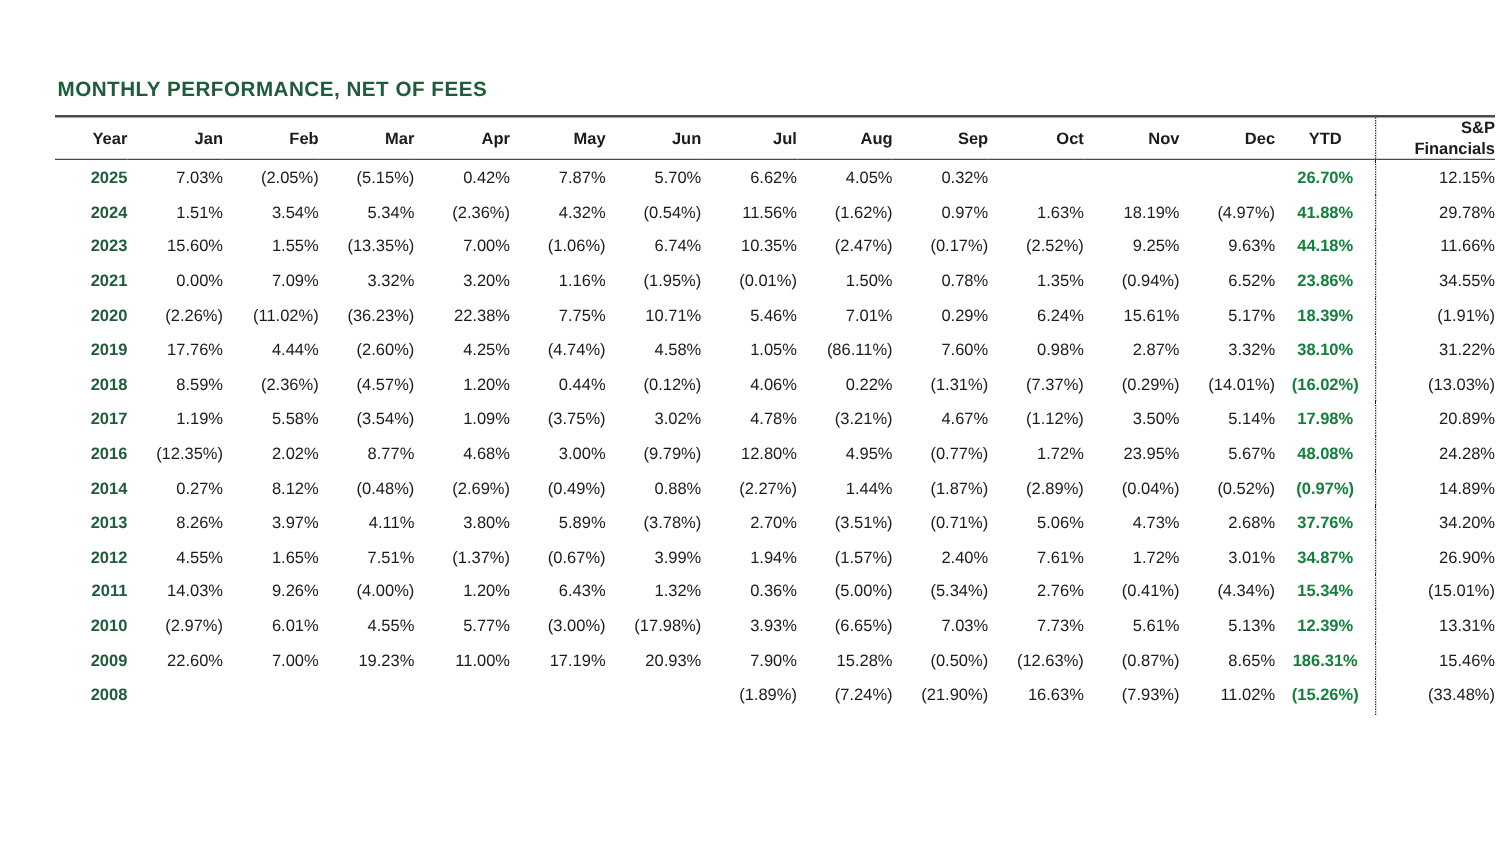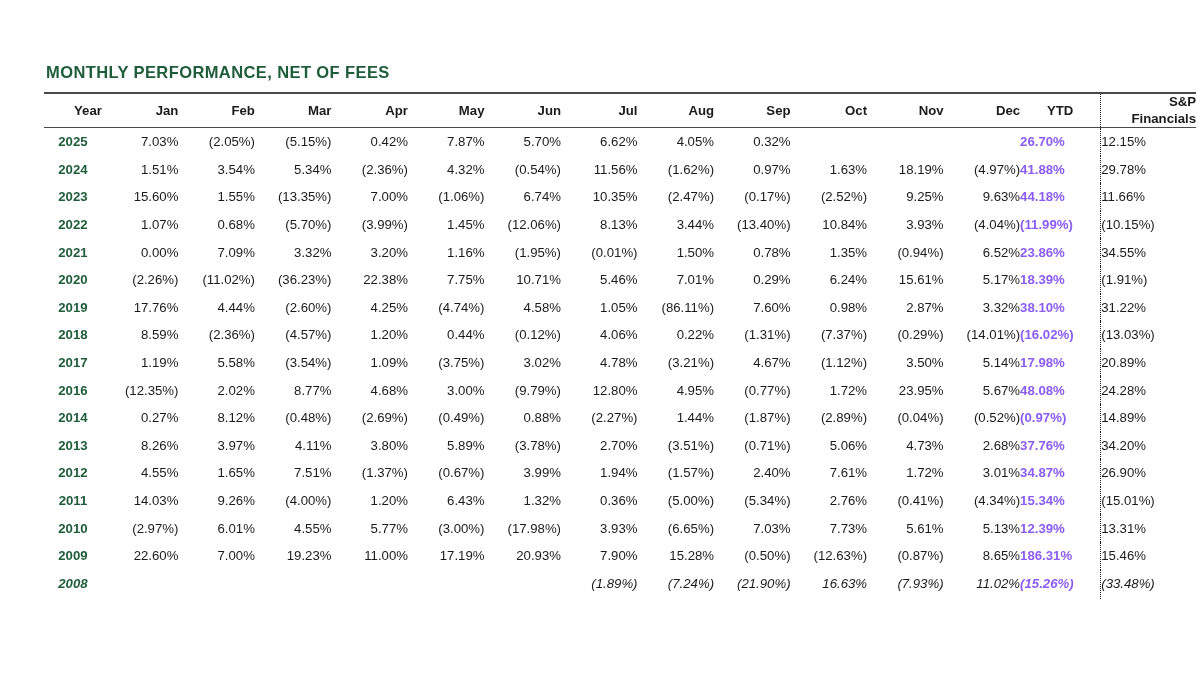--- a/index.html
+++ b/index.html
@@ -62,59 +62,59 @@
   }
   thead tr.head-row th {
     border-bottom: 1.6px solid #4a4a4a;
   }
   .col-year { width: 56px; }
   .col-m { width: 74px; }
   .col-ytd { width: 78px; }
   .col-sp { width: 92px; }
 
   td.year {
-    text-align: center;
+    text-align: right;
     font-weight: bold;
     color: #1f5c3a;
     padding-left: 2px;
     font-size: 13.6px;
   }
   td.num {
     text-align: right;
     padding-right: 12px;
     color: #1b1b1b;
   }
   td.ytd {
-    text-align: left;
+    text-align: center;
     padding-right: 10px;
     font-weight: bold;
-    color: #8b5cf6;
+    color: #15803d;
     border-right: 1.6px dotted #1b1b1b;
   }
   td.sp {
-    text-align: left;
+    text-align: right;
     padding-right: 12px;
     color: #1b1b1b;
   }
   th.ytd-head {
     border-right: 1.6px dotted #1b1b1b;
     padding-right: 10px;
     text-align: center;
   }
   th.sp-head {
     padding-right: 12px;
     text-align: right;
     line-height: 1.25;
   }
   th.m-head {
     text-align: right;
     padding-right: 12px;
   }
   .sp-head-inner { display: block; }
-  tbody tr:last-child td { padding-bottom: 2px; font-style: italic; }
+  tbody tr:last-child td { padding-bottom: 2px; }
 </style>
 </head>
 <body>
 
 <div class="page">
   <div class="title">MONTHLY PERFORMANCE, NET OF FEES</div>
   <div class="rule-top"></div>
 
   <table class="perf">
     <colgroup>
@@ -202,37 +202,20 @@
           <td class="num">10.35%</td>
           <td class="num">(2.47%)</td>
           <td class="num">(0.17%)</td>
           <td class="num">(2.52%)</td>
           <td class="num">9.25%</td>
           <td class="num">9.63%</td>
           <td class="ytd">44.18%</td>
           <td class="sp">11.66%</td>
         </tr>
         <tr>
-          <td class="year">2022</td>
-          <td class="num">1.07%</td>
-          <td class="num">0.68%</td>
-          <td class="num">(5.70%)</td>
-          <td class="num">(3.99%)</td>
-          <td class="num">1.45%</td>
-          <td class="num">(12.06%)</td>
-          <td class="num">8.13%</td>
-          <td class="num">3.44%</td>
-          <td class="num">(13.40%)</td>
-          <td class="num">10.84%</td>
-          <td class="num">3.93%</td>
-          <td class="num">(4.04%)</td>
-          <td class="ytd">(11.99%)</td>
-          <td class="sp">(10.15%)</td>
-        </tr>
-        <tr>
           <td class="year">2021</td>
           <td class="num">0.00%</td>
           <td class="num">7.09%</td>
           <td class="num">3.32%</td>
           <td class="num">3.20%</td>
           <td class="num">1.16%</td>
           <td class="num">(1.95%)</td>
           <td class="num">(0.01%)</td>
           <td class="num">1.50%</td>
           <td class="num">0.78%</td>

